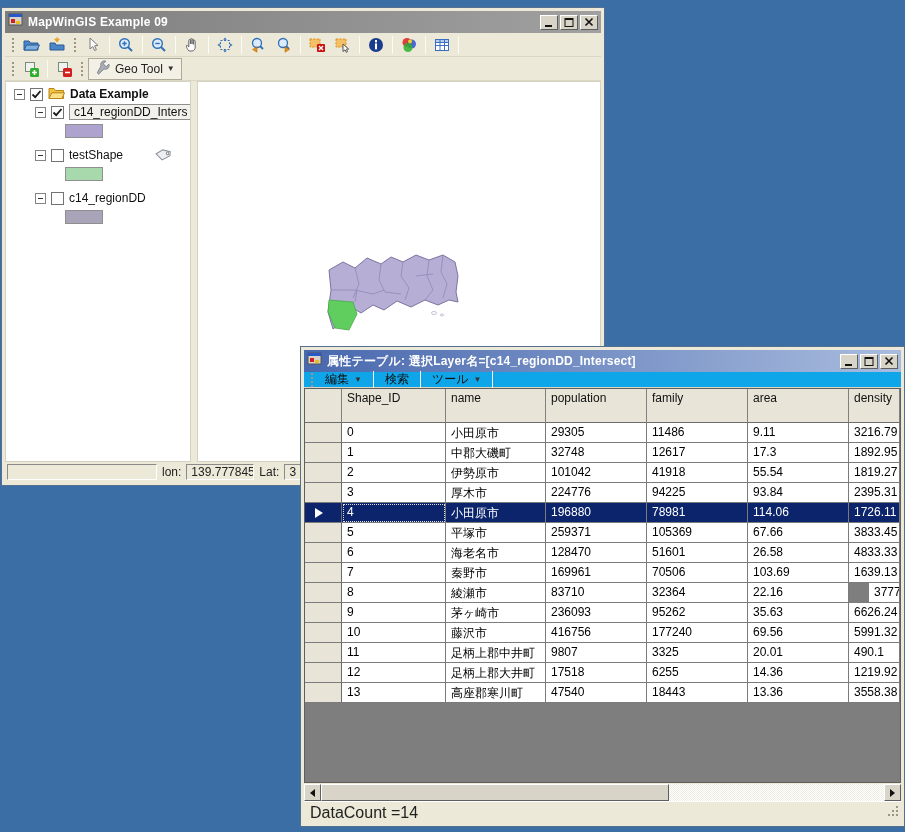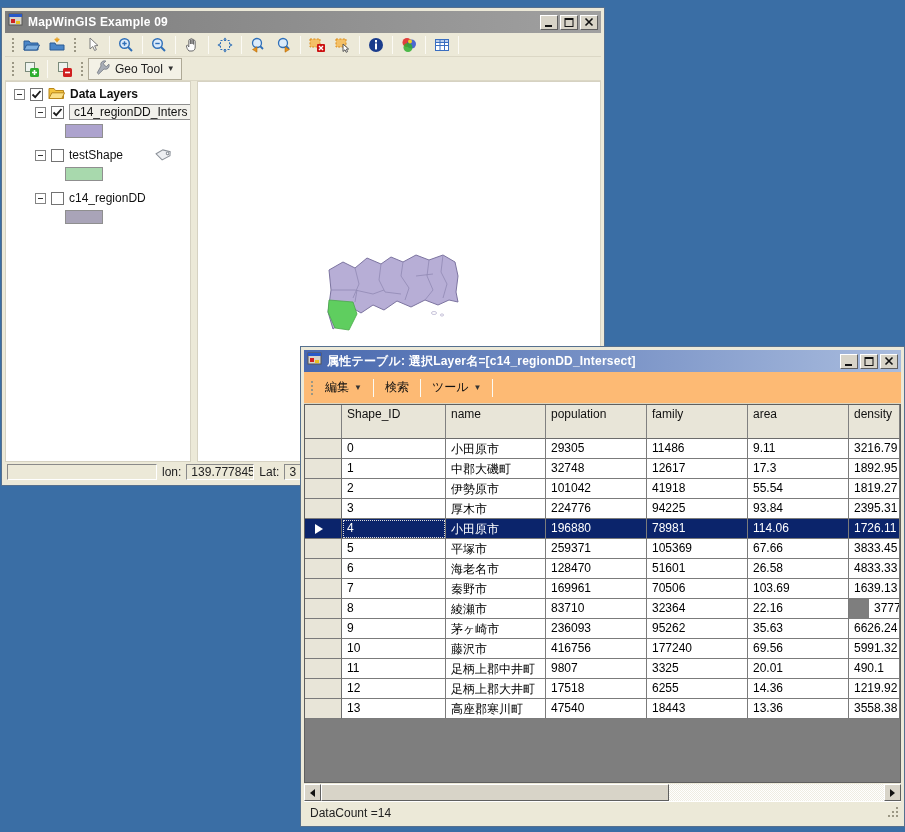--- a/index.html
+++ b/index.html
@@ -61,22 +61,22 @@
   .tag-wrap { margin-left:26px; display:flex; align-items:center; }
 
   
   #main-statusbar { height:20px; flex:0 0 auto; display:flex; align-items:center; gap:5px;
                     padding:1px 2px; font-size:12px; color:#222; background:#ece9d8; }
   .sb-panel { height:16px; background:#ece9d8; display:flex; align-items:center; padding:0 4px;
               font-size:12px; overflow:hidden; white-space:nowrap; }
 
   
   #table-window { left:301px; top:347px; width:603px; height:479px; }
-  #menubar { height:32px; display:flex; align-items:center; gap:2px; padding:0 4px;
-             background:#fdba74; border-bottom:1px solid #dbd7c5; font-size:12px; color:#111; flex:0 0 auto; }
+  #menubar { height:16px; display:flex; align-items:center; gap:2px; padding:0 4px;
+             background:#0ea5e9; border-bottom:1px solid #dbd7c5; font-size:12px; color:#111; flex:0 0 auto; }
   .menu-item { display:flex; align-items:center; gap:5px; padding:2px 7px; }
   #grid-box { flex:1; min-height:0; background:#7e7e7e; border:1px solid #5f5f5f;
               overflow:hidden; display:flex; flex-direction:column; }
   .grid-row { display:flex; height:20px; flex:0 0 auto; }
   .grid-header { height:34px; }
   .gh-cell { background:#e8e5d8; border-right:1px solid #808080; border-bottom:1px solid #6c6c6c;
              font-size:12px; color:#111; padding:2px 0 0 5px; white-space:nowrap; overflow:hidden; }
   .rowhdr { width:37px; flex:0 0 auto; background:#e8e5d8; border-right:1px solid #6c6c6c;
             border-bottom:1px solid #7b7b7b; display:flex; align-items:center; justify-content:center; }
   .cell { background:#fff; border-right:1px solid #7b7b7b; border-bottom:1px solid #7b7b7b;
@@ -97,21 +97,21 @@
                   display:flex; align-items:center; justify-content:center; }
   #hs-left { left:0; } #hs-right { right:0; }
   .arrow-glyph { width:0; height:0; border-top:4px solid transparent; border-bottom:4px solid transparent; }
   .arrow-glyph.left  { border-right:5px solid #111; }
   .arrow-glyph.right { border-left:5px solid #111; }
   #hs-thumb { position:absolute; top:0; left:17px; width:348px; height:17px; background:#d8d4c8;
               border:1px solid; border-color:#fff #5f5f5f #5f5f5f #fff; }
 
   
   #table-statusbar { height:22px; flex:0 0 auto; display:flex; align-items:center;
-                     padding:0 6px; font-size:12px; color:#222; background:#ece9d8; position:relative;
+                     padding:0 6px; font-size:16px; color:#222; background:#ece9d8; position:relative;
                      border-top:1px solid #fff; }
   #resize-grip { position:absolute; right:1px; bottom:1px; }
 </style>
 </head>
 <body>
 
 <div class="window" id="main-window">
   <div class="titlebar inactive">
     <span>
       <svg width="16" height="16" viewBox="0 0 16 16">
@@ -315,21 +315,21 @@
             <svg width="11" height="11">
               <path d="M1.5 5.5 L4.2 8.2 L9.5 2" stroke="#1a1a1a" stroke-width="1.8" fill="none"></path>
             </svg>
           </span>
         <span>
           <svg width="17" height="14" viewBox="0 0 17 14">
               <path d="M1 12.5 L1 2.5 L6 2.5 L7.5 4.5 L15.5 4.5 L15.5 12.5 Z" fill="#f4c33c" stroke="#b8861b"></path>
               <path d="M1 12.5 L3.8 6.8 L16.6 6.8 L13.8 12.5 Z" fill="#fbe088" stroke="#b8861b"></path>
             </svg>
         </span>
-        <span class="tree-label root-label">Data Layers</span>
+        <span class="tree-label root-label">Data Example</span>
       </div>
 
       <div class="tree-row tree-item">
         <span class="expander"></span>
         <span class="checkbox">
             <svg width="11" height="11">
               <path d="M1.5 5.5 L4.2 8.2 L9.5 2" stroke="#1a1a1a" stroke-width="1.8" fill="none"></path>
             </svg>
           </span>
         <span class="tree-label selected">c14_regionDD_Inters</span>

